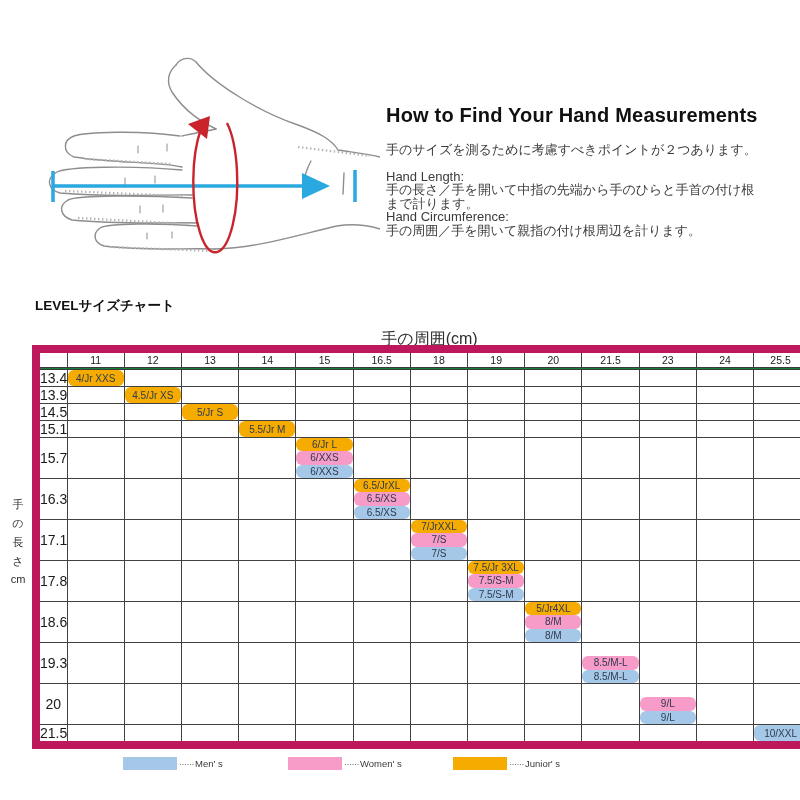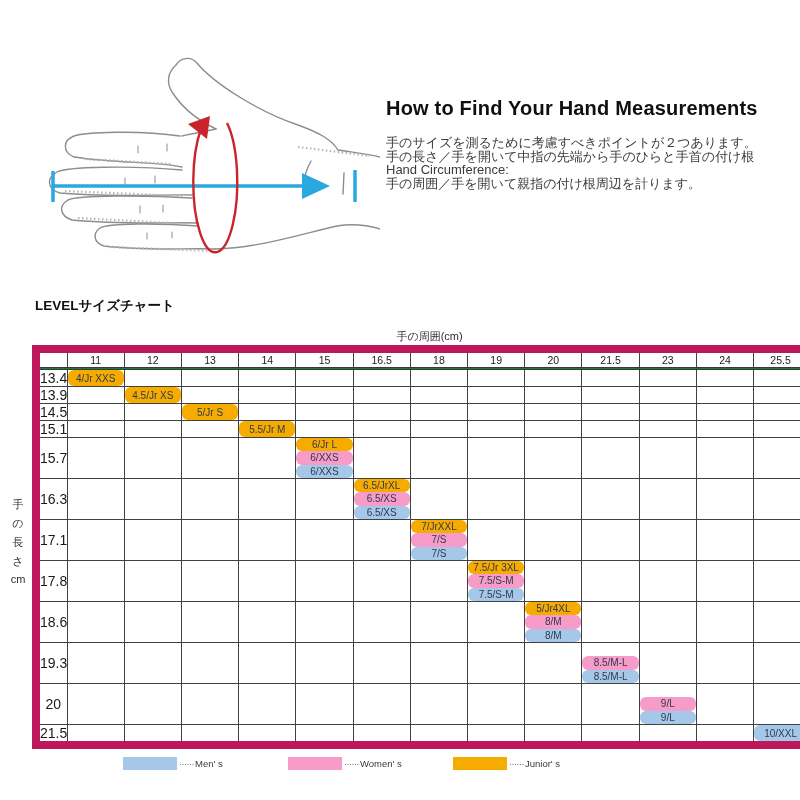--- a/index.html
+++ b/index.html
@@ -3,30 +3,30 @@
 <meta charset="utf-8">
 <style>
   html,body{margin:0;padding:0;background:#fff;}
   .page{position:relative;width:800px;height:800px;background:#ffffff;overflow:hidden;
         font-family:"Liberation Sans","DejaVu Sans",sans-serif;color:#222;}
 
   
   .hand-figure{position:absolute;left:30px;top:40px;}
 
   
-  .howto{position:absolute;left:386px;top:96px;width:404px;}
+  .howto{position:absolute;left:386px;top:103px;width:404px;}
   .howto h1{margin:0;font-size:20px;line-height:24px;font-weight:bold;color:#101010;letter-spacing:.2px;}
   .howto .intro{margin:16px 0 0 0;font-size:13px;line-height:13.5px;color:#3b3b3b;}
   .howto .line{margin:0;font-size:13px;line-height:13.5px;color:#3b3b3b;}
   .howto .line.first{margin-top:13px;}
 
   
   .chart-title{position:absolute;left:35px;top:297px;font-size:13.5px;font-weight:bold;color:#101010;}
   .x-axis-label{position:absolute;left:32px;top:329px;width:755px;padding-left:40px;box-sizing:border-box;
-                text-align:center;font-size:11px;color:#2d2d2d;}
+                text-align:center;font-size:16px;color:#2d2d2d;}
   .y-axis-label{position:absolute;left:6px;top:497px;width:24px;display:flex;flex-direction:column;
                 align-items:center;gap:4px;font-size:11px;color:#2d2d2d;}
 
   table.size-table{position:absolute;left:32px;top:345px;width:783px;border-collapse:collapse;
                    table-layout:fixed;border:8px solid #be185d;background:#15803d;}
   table.size-table td{border:1px solid #414141;padding:0;position:relative;text-align:center;
                       vertical-align:middle;background:#fff;}
   table.size-table thead td{height:14px;font-size:10.5px;color:#1a1a1a;border-bottom:3px double #3a3a3a;}
   table.size-table tr.short td{height:11px;}
   table.size-table tr.tall td{height:40px;}
@@ -93,21 +93,23 @@
 
     <g stroke="#c9242c" stroke-width="2.4" fill="none">
       <path d="M 197 83 A 22 70 0 1 1 171 89"></path>
       <polygon fill="#c9242c" stroke="none" points="158,84 180,76 177,99"></polygon>
     </g>
   </svg>
 
   <div class="howto">
     <h1>How to Find Your Hand Measurements</h1>
     <p class="intro">手のサイズを測るために考慮すべきポイントが２つあります。</p>
+    <p class="line first">Hand Length:</p>
     <p class="line">手の長さ／手を開いて中指の先端から手のひらと手首の付け根</p>
+    <p class="line">まで計ります。</p>
     <p class="line">Hand Circumference:</p>
     <p class="line">手の周囲／手を開いて親指の付け根周辺を計ります。</p>
   </div>
 
   <div class="chart-title">LEVELサイズチャート</div>
   <div class="x-axis-label">手の周囲(cm)</div>
   <div class="y-axis-label">
       <div>手</div>
       <div>の</div>
       <div>長</div>

